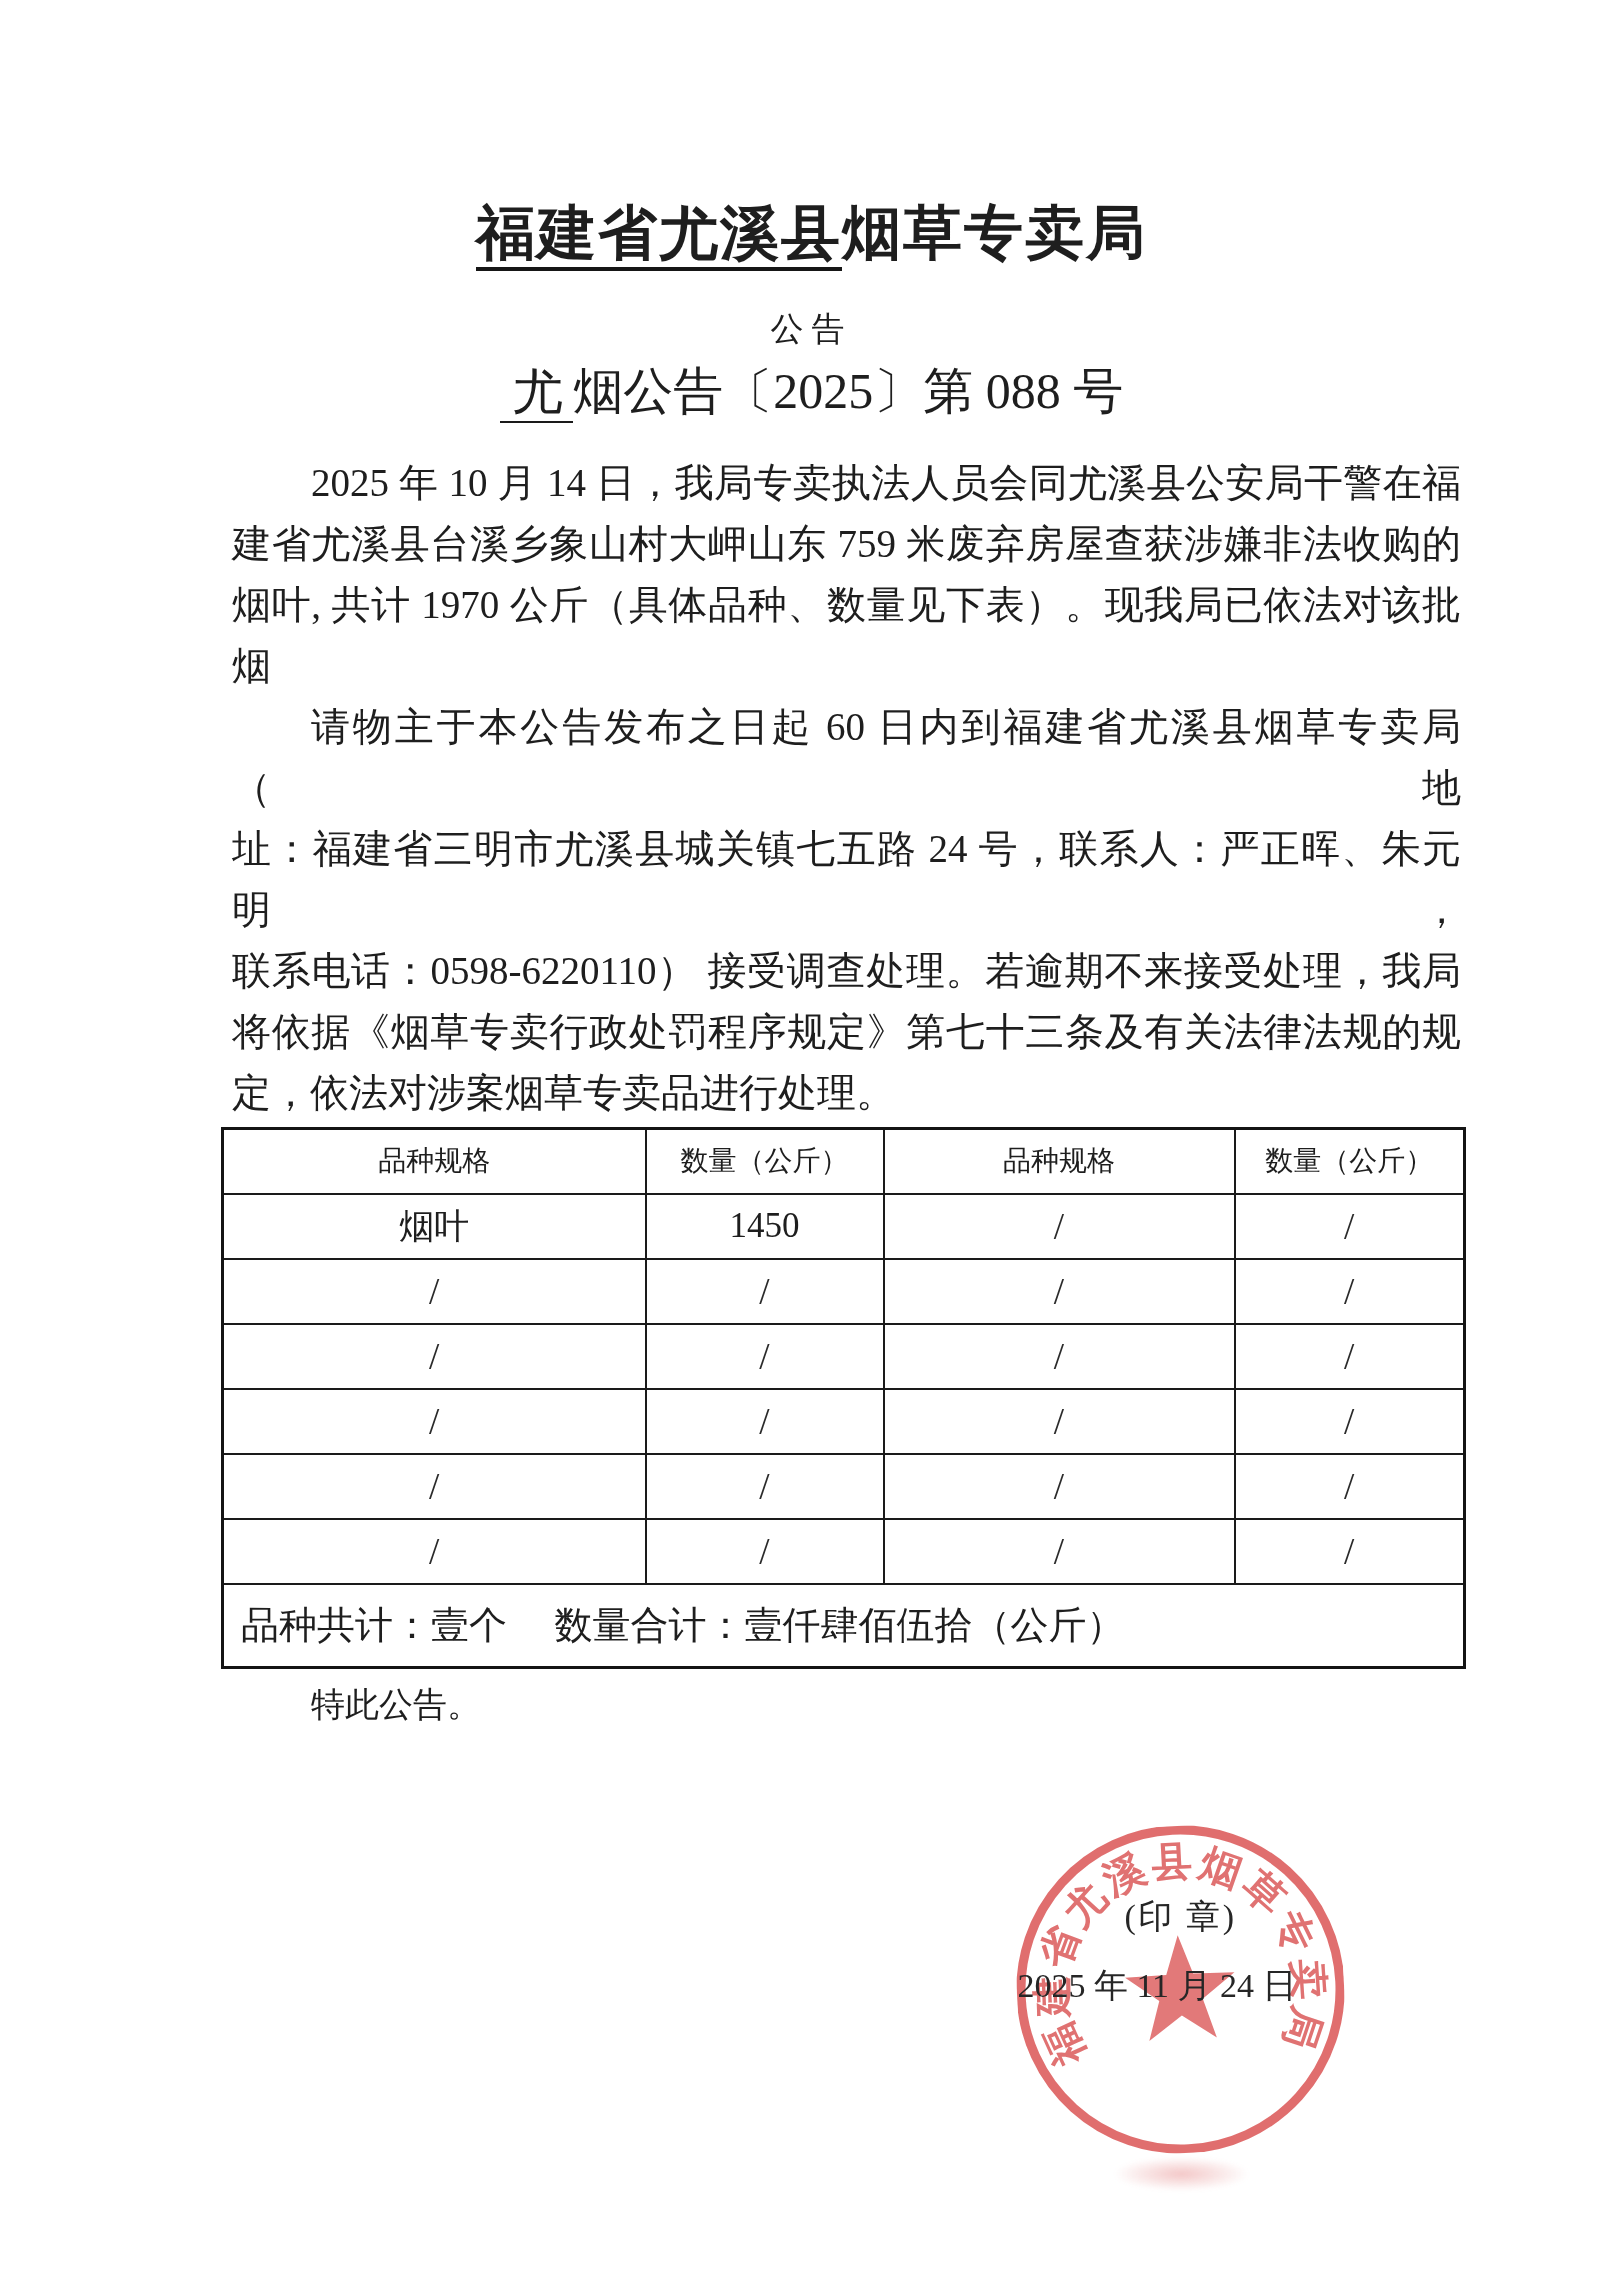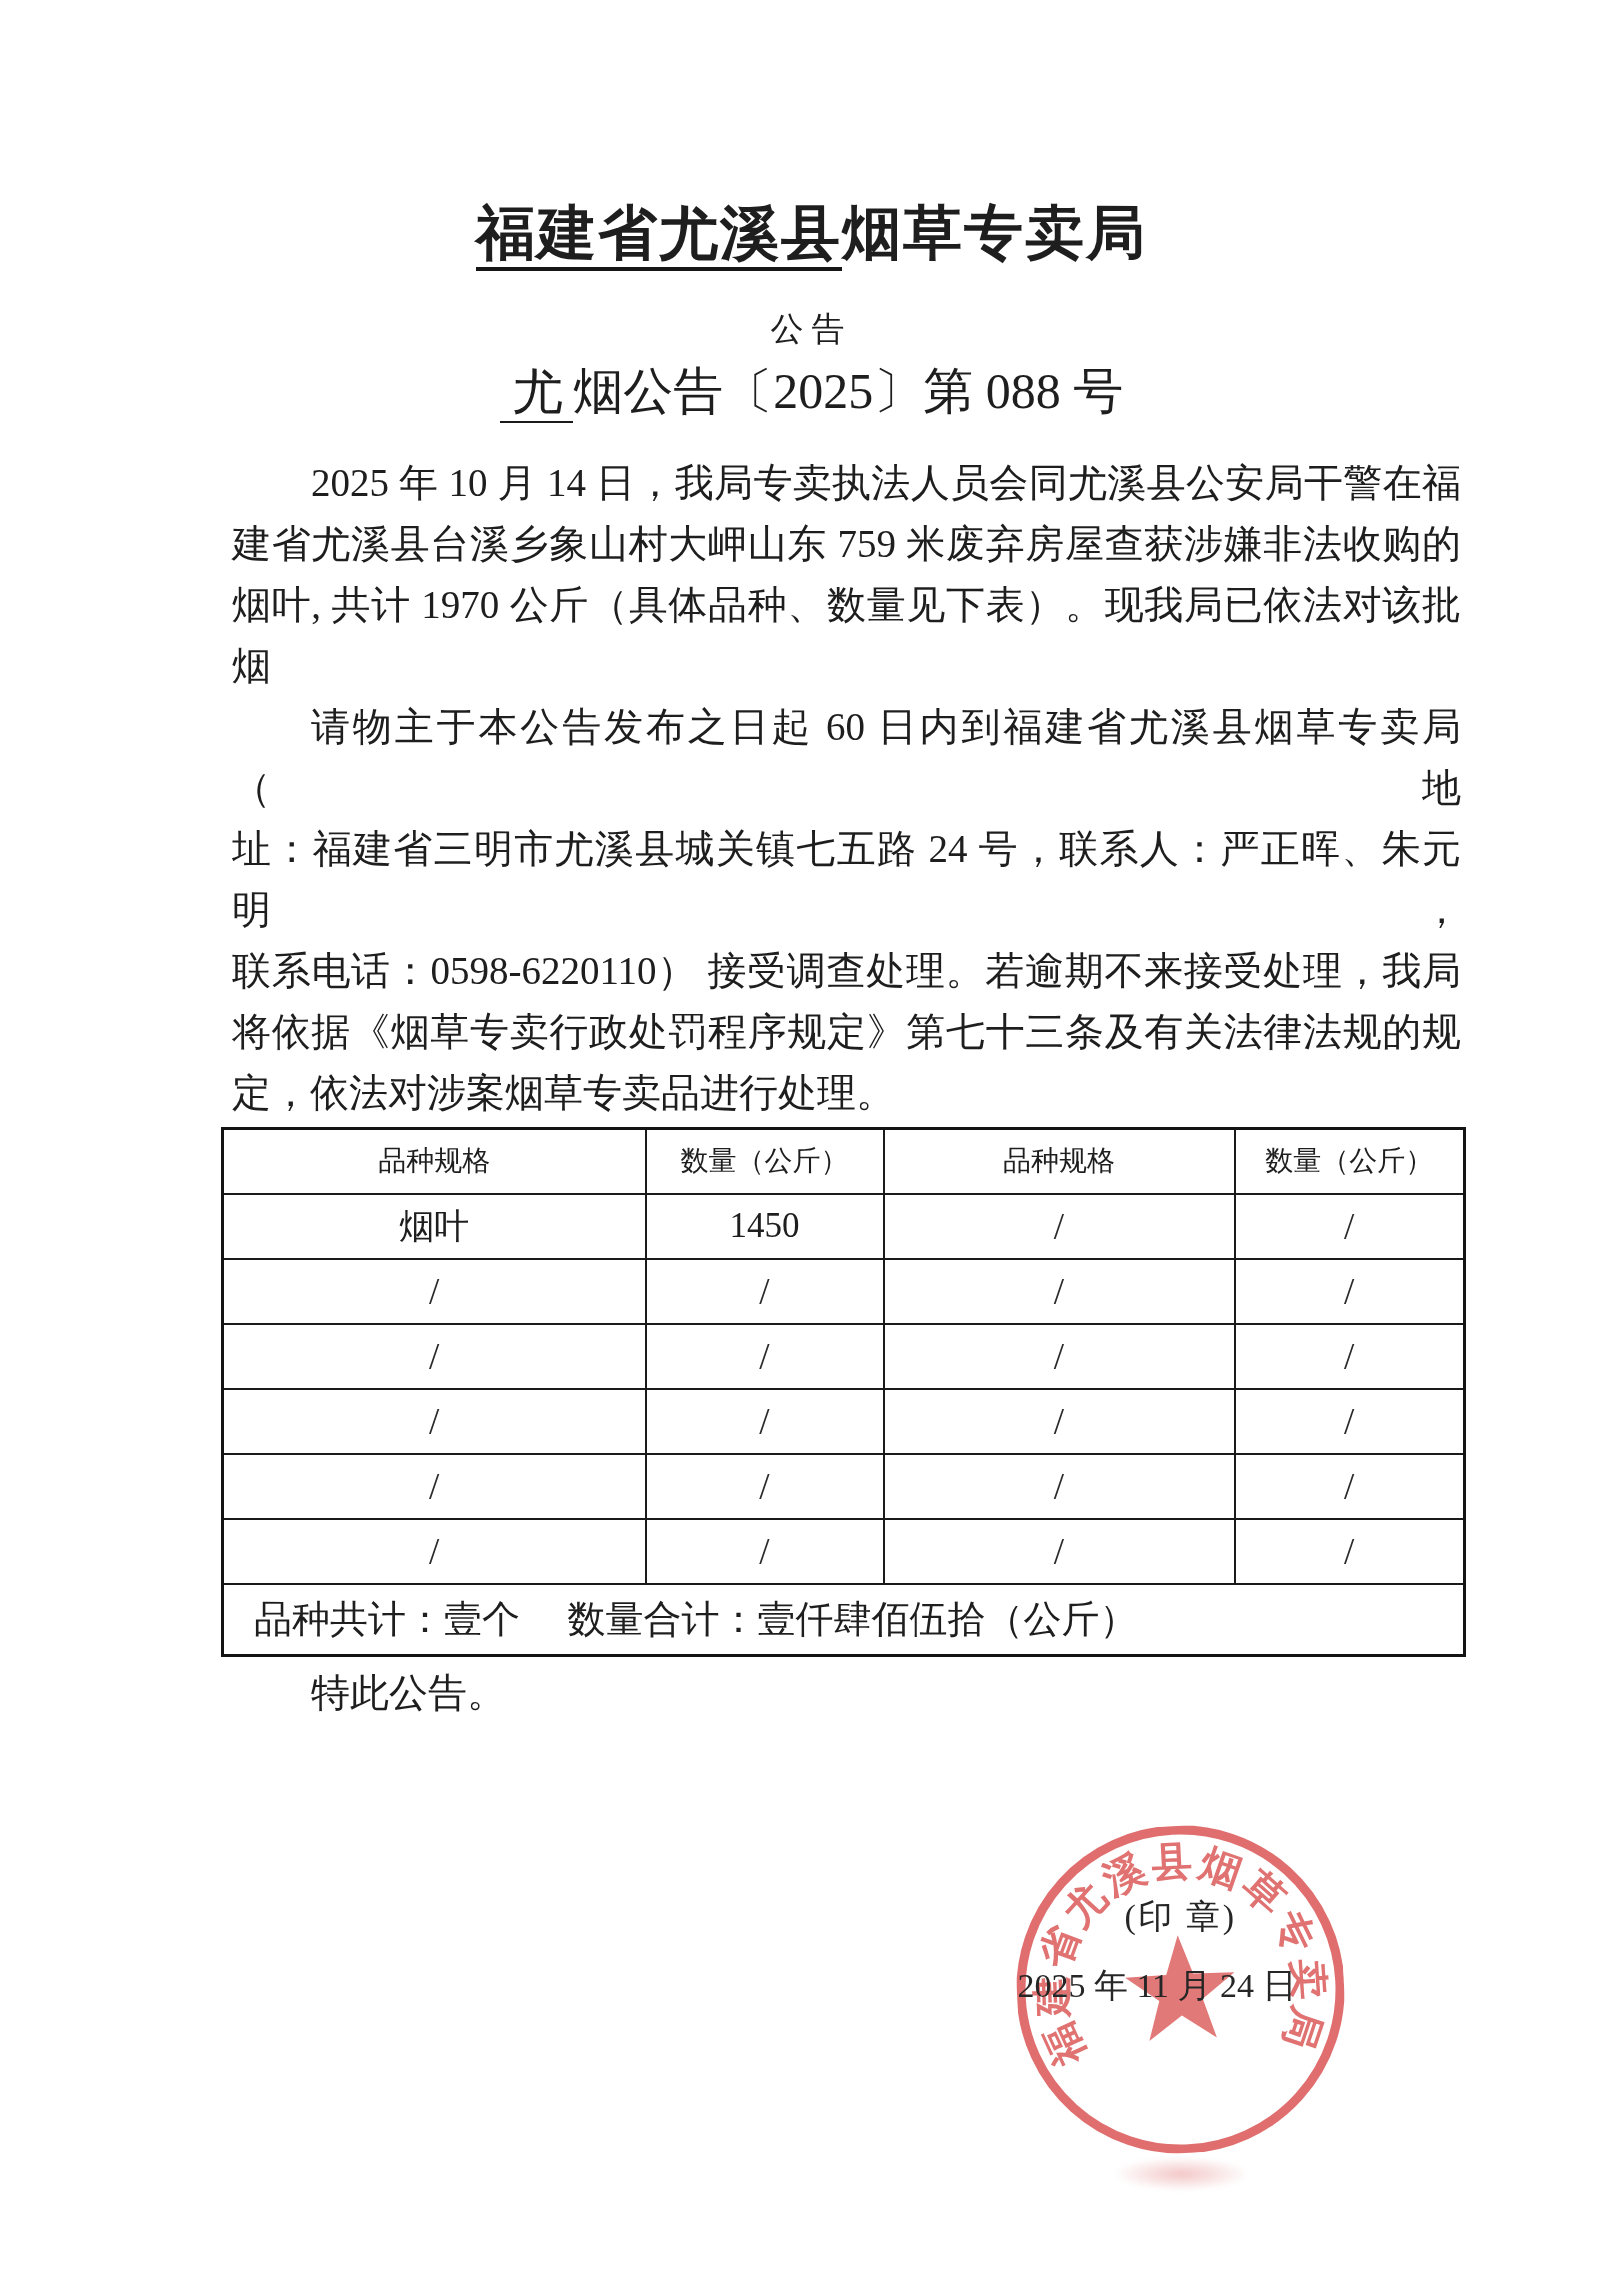--- a/index.html
+++ b/index.html
@@ -62,31 +62,31 @@
     border: 2.6px solid #1a1a1a;
     text-align: center;
     vertical-align: middle;
     font-weight: normal;
     overflow: hidden;
   }
   table.seizure thead th { height: 65px; font-size: 28px; }
   table.seizure tbody td { height: 65px; font-size: 35px; }
   table.seizure td.slash { font-size: 37px; color: #2a2a2a; }
   table.seizure tfoot td {
-    height: 72px;
+    height: 84px;
     text-align: left;
     font-size: 38px;
-    padding-left: 30px;
+    padding-left: 17px;
   }
   .col-spec1 { width: 423px; } .col-qty1 { width: 238px; }
   .col-spec2 { width: 351px; } .col-qty2 { width: 230px; }
   
   .closing {
     margin: 13px 162px 0 232px;
-    font-size: 39px;
+    font-size: 34px;
     line-height: 46px;
     text-indent: 79px;
   }
   
   .seal-svg {
     position: absolute;
     left: 1017px; top: 1826px;
     width: 327px; height: 327px;
     transform: rotate(-3deg);
     opacity: 0.93;

